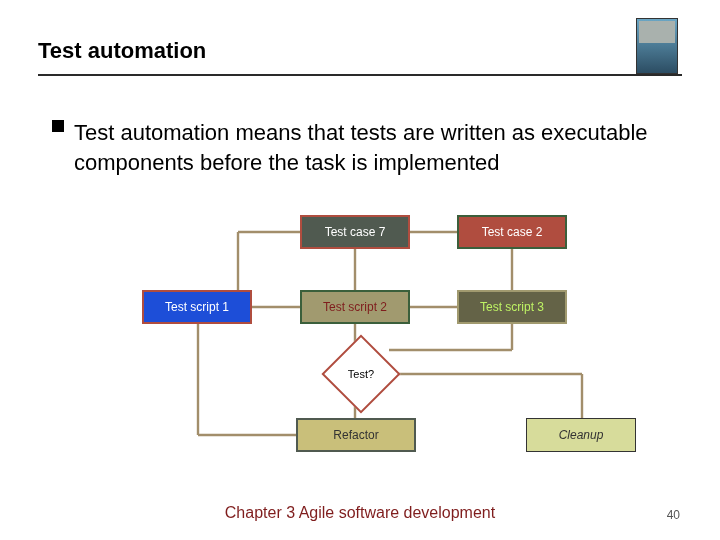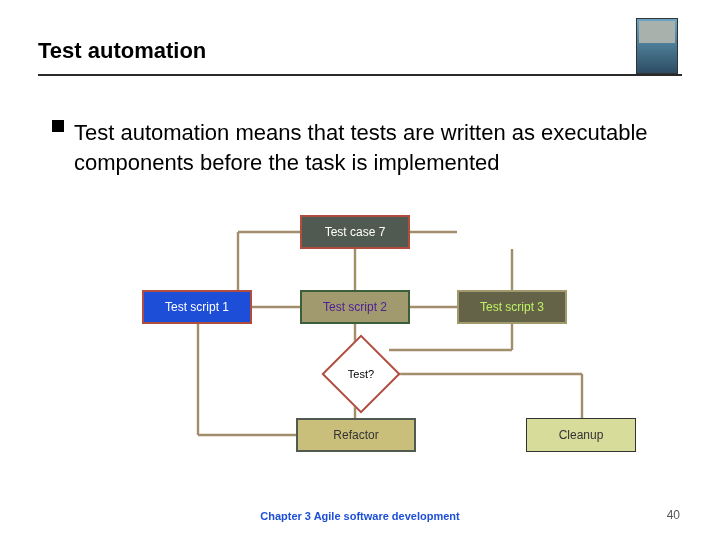--- a/index.html
+++ b/index.html
@@ -13,33 +13,33 @@
   .bullet-mark { display:inline-block; width:12px; height:12px; background:#000; margin-right:10px; transform:translateY(2px); }
   .bullet-text { font-size:22px; line-height:1.35; }
   .bullet-row { display:flex; }
   .bullet-text-wrap { flex:1; }
 
   .diagram { position:absolute; left:38px; top:200px; width:644px; height:280px; }
   .box { position:absolute; width:110px; height:34px; border:1px solid #333; font-size:12px; display:flex; align-items:center; justify-content:center; text-align:center; }
   .tc1 { left:262px; top:15px; background:#505a50; color:#fff; border-color:#b04d3f; border-width:2px;}
   .tc2 { left:419px; top:15px; background:#b04d3f; color:#fff; border-color:#3b5f3b; border-width:2px;}
   .ts1 { left:104px; top:90px; background:#1d4ed8; color:#fff; border-color:#b04d3f; border-width:2px;}
-  .ts2 { left:262px; top:90px; background:#a19a6f; color:#4c1d95; border-color:#3b5f3b; border-width:2px;}
+  .ts2 { left:262px; top:90px; background:#a19a6f; color:#7f1d1d; border-color:#3b5f3b; border-width:2px;}
   .ts3 { left:419px; top:90px; background:#646347; color:#bef264; border-color:#a19a6f; border-width:2px;}
   .refactor { left:258px; top:218px; background:#c9bf7a; color:#333; border-color:#505a50; border-width:2px; width:120px; }
-  .cleanup { left:488px; top:218px; background:#d7dc9b; color:#333; width:110px; }
+  .cleanup { left:488px; top:218px; background:#d7dc9b; color:#333; width:110px;font-style:italic; }
 
   .diamond { position:absolute; left:295px; top:146px; width:56px; height:56px; }
   .diamond .shape { width:56px; height:56px; background:#fff; border:2px solid #b04d3f; transform:rotate(45deg); }
   .diamond .label { position:absolute; top:0; left:0; width:56px; height:56px; display:flex; align-items:center; justify-content:center; font-size:11px; }
 
   svg.connectors { position:absolute; left:0; top:0; width:644px; height:280px; pointer-events:none; }
   svg.connectors line { stroke:#a28e6b; stroke-width:2.4; }
 
-  .footer-center { position:absolute; left:0; right:0; bottom:18px; text-align:center; font-size:11px; color:#1d4ed8;font-weight:bold; }
+  .footer-center { position:absolute; left:0; right:0; bottom:18px; text-align:center; font-size:16px; color:#7f1d1d; }
   .footer-right { position:absolute; right:40px; bottom:18px; font-size:12px; color:#555; }
 </style>
 </head>
 <body>
 
 <div class="slide">
   <div class="book"></div>
   <div class="title">Test automation</div>
   <div class="rule"></div>
 
@@ -75,20 +75,21 @@
 
       <line x1="200" y1="32" x2="262" y2="32"></line>
       <line x1="372" y1="32" x2="419" y2="32"></line>
       <line x1="200" y1="32" x2="200" y2="90"></line>
 
       <line x1="474" y1="124" x2="474" y2="150"></line>
       <line x1="474" y1="150" x2="351" y2="150" stroke="#b04d3f"></line>
     </svg>
 
     <div class="box tc1">Test case 7</div>
+    <div class="box tc2">Test case 2</div>
     <div class="box ts1">Test script 1</div>
     <div class="box ts2">Test script 2</div>
     <div class="box ts3">Test script 3</div>
 
     <div class="diamond">
       <div class="shape"></div>
       <div class="label">Test?</div>
     </div>
 
     <div class="box refactor">Refactor</div>

